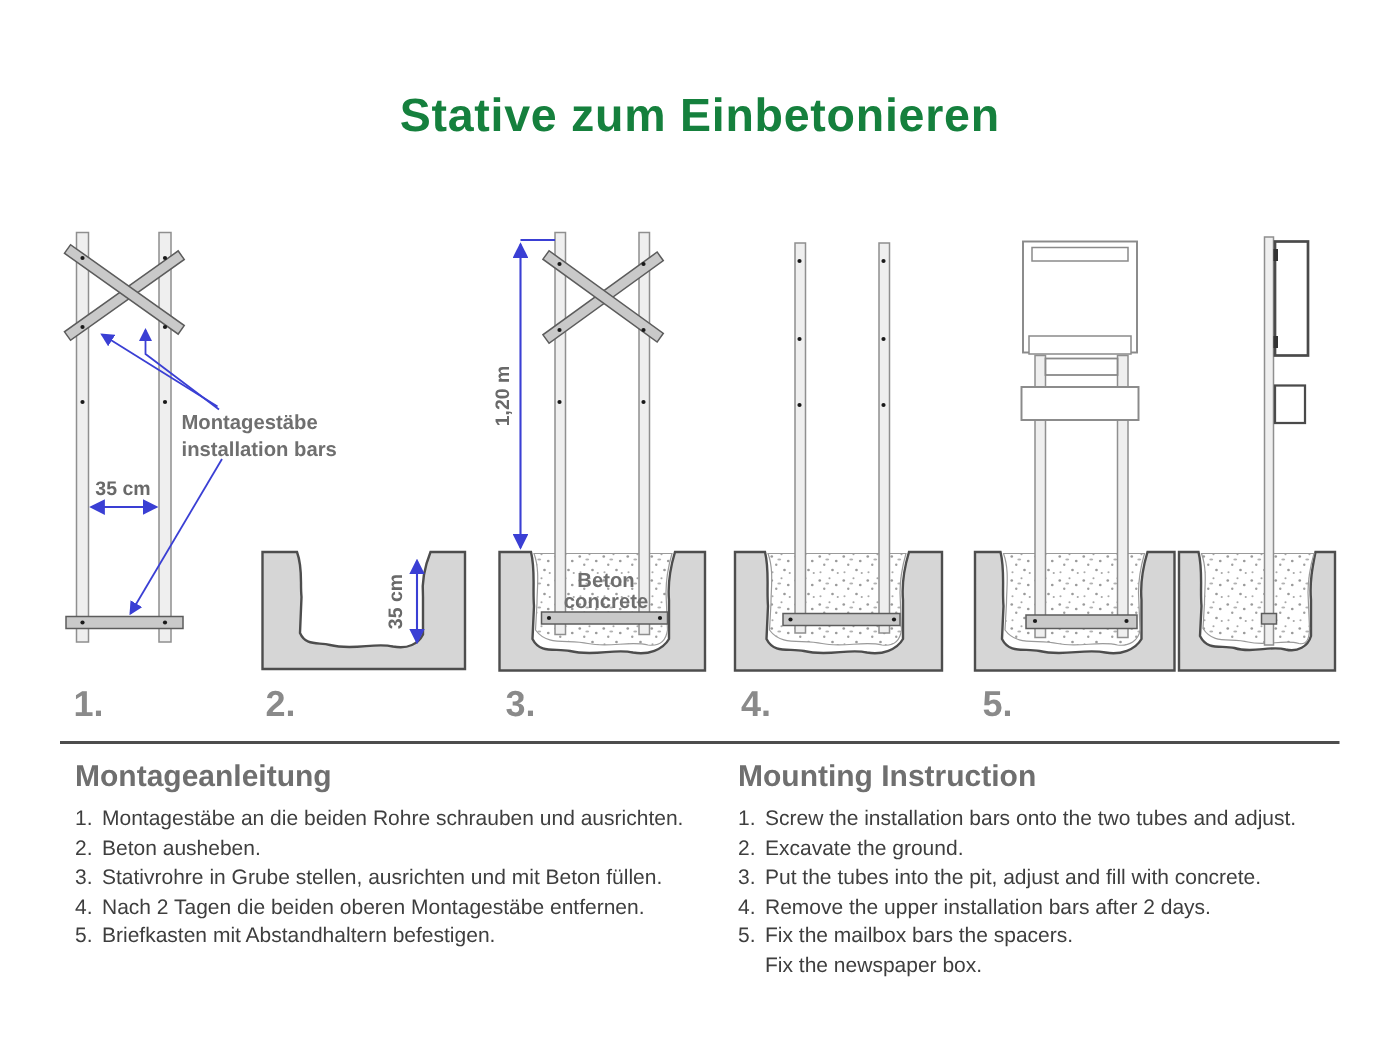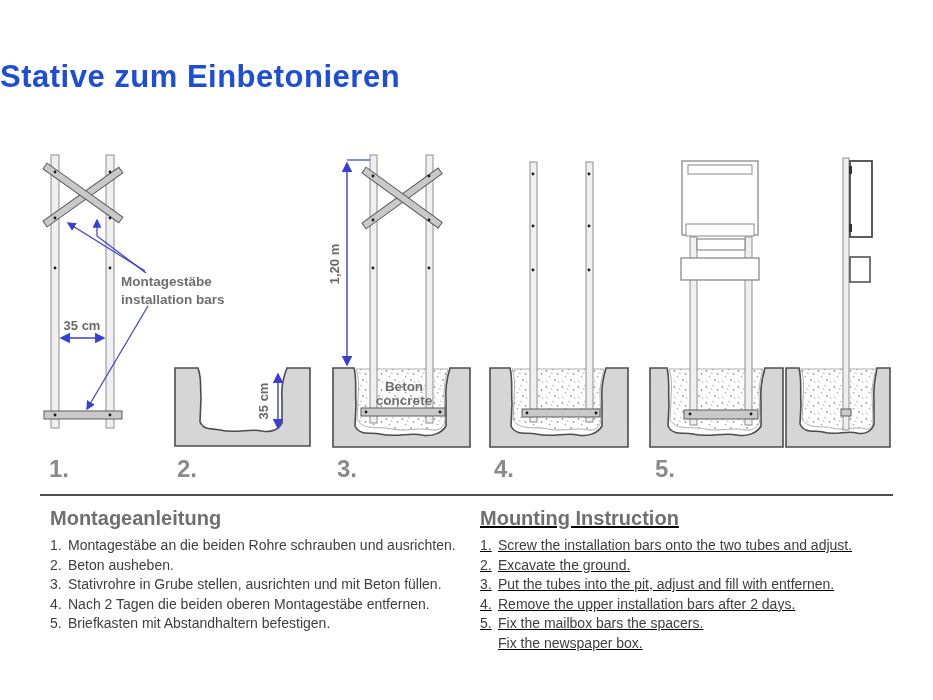--- a/index.html
+++ b/index.html
@@ -1,24 +1,24 @@
 <!DOCTYPE html>
 <html><head>
 <meta charset="utf-8">
 <style>
   html,body{margin:0;padding:0;background:#fff;}
   .page{position:relative;width:933px;height:700px;background:#ffffff;overflow:hidden;
         font-family:"Liberation Sans",sans-serif;}
-  .title{position:absolute;top:38px;left:0;width:100%;text-align:left;
-         font-size:31px;font-weight:bold;color:#1d4ed8;letter-spacing:0.5px;}
+  .title{position:absolute;top:38px;left:0;width:100%;text-align:center;
+         font-size:31px;font-weight:bold;color:#15803d;letter-spacing:0.5px;}
   .diagram-svg{position:absolute;top:0;left:0;}
   .rule{position:absolute;top:494px;left:40px;width:853px;height:2px;background:#4d4d4d;}
   .col{position:absolute;top:507px;}
   .col-de{left:50px;width:415px;}
-  .col-en{left:480px;width:430px;text-decoration:underline;}
+  .col-en{left:492px;width:430px;}
   .col h2{margin:0 0 6px 0;font-size:20px;font-weight:bold;color:#6f6f6f;}
   .row{display:grid;grid-template-columns:18px 1fr;font-size:14px;line-height:19.5px;color:#3e3e3e;}
   .row .num{color:#3e3e3e;}
   svg text{font-family:"Liberation Sans",sans-serif;}
   .stepnum{font-size:24px;font-weight:bold;fill:#8a8a8a;}
   .dimtext{font-size:13px;font-weight:bold;fill:#696969;}
   .lbltext{font-size:13.5px;font-weight:bold;fill:#6f6f6f;}
 </style>
 </head>
 <body>
@@ -209,21 +209,21 @@
     <div class="row">
         <span class="num">1.</span>
         <span>Screw the installation bars onto the two tubes and adjust.</span>
       </div>
     <div class="row">
         <span class="num">2.</span>
         <span>Excavate the ground.</span>
       </div>
     <div class="row">
         <span class="num">3.</span>
-        <span>Put the tubes into the pit, adjust and fill with entfernen.</span>
+        <span>Put the tubes into the pit, adjust and fill with concrete.</span>
       </div>
     <div class="row">
         <span class="num">4.</span>
         <span>Remove the upper installation bars after 2 days.</span>
       </div>
     <div class="row">
         <span class="num">5.</span>
         <span>Fix the mailbox bars the spacers.</span>
       </div>
     <div class="row">

